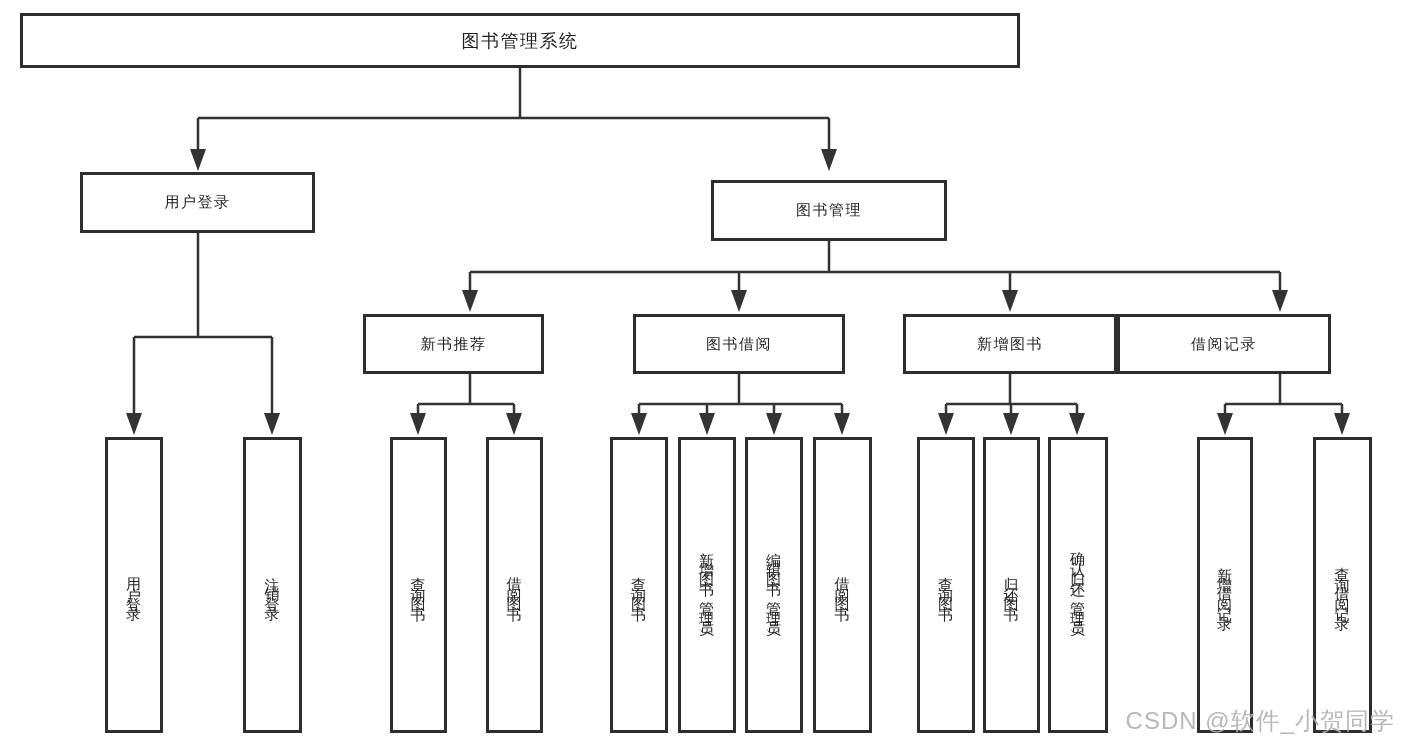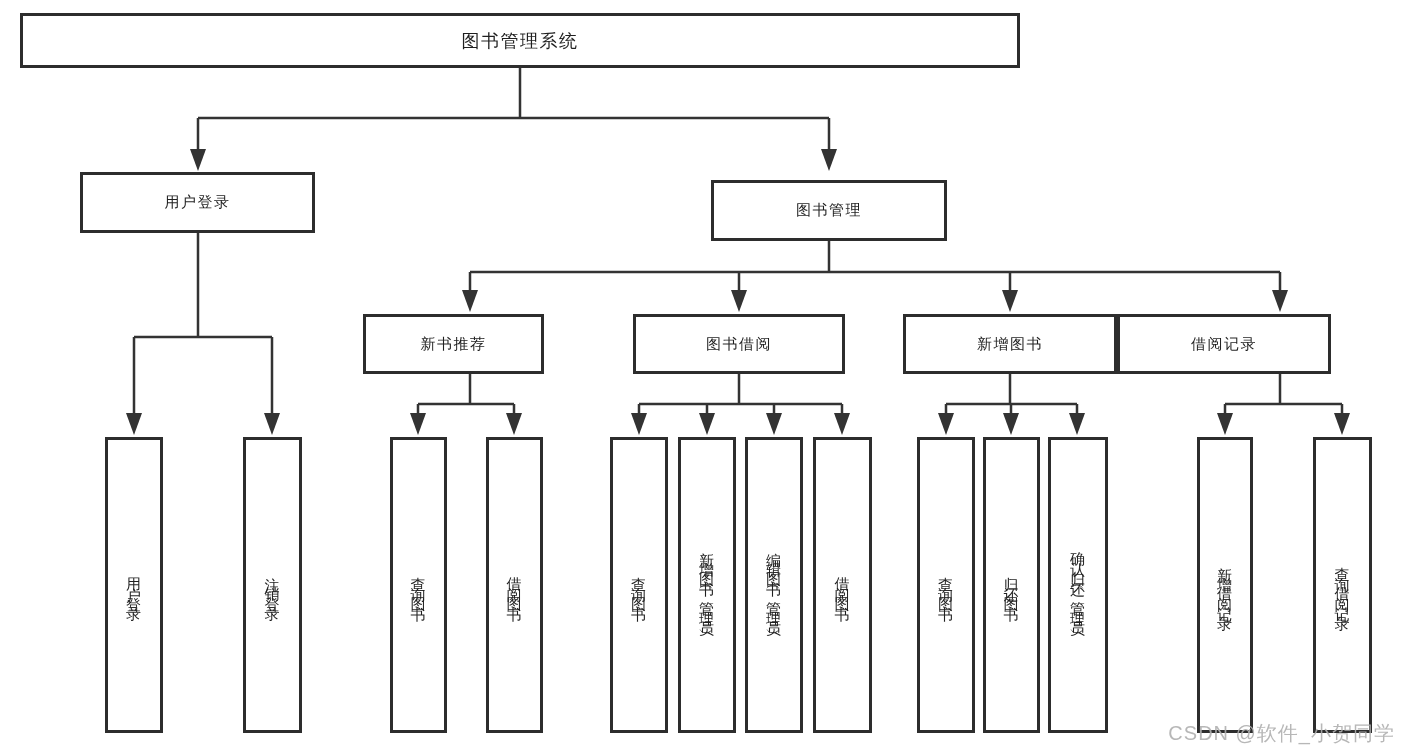--- a/index.html
+++ b/index.html
@@ -13,22 +13,22 @@
     border:3px solid #2d2d2d;
     display:flex;align-items:center;justify-content:center;
   }
   .node .txt{font-size:15px;letter-spacing:1.5px;white-space:nowrap;color:#1f1f1f;}
   .node.root .txt{font-size:18px;}
   .node.v .txt{
     writing-mode:vertical-rl;text-orientation:mixed;
     letter-spacing:10px;line-height:1;white-space:normal;
   }
   .watermark{
-    position:absolute;right:10px;bottom:0;z-index:6;
-    font-size:20px;letter-spacing:1px;color:rgba(175,175,175,0.9);
+    position:absolute;right:10px;bottom:10px;z-index:6;
+    font-size:24px;letter-spacing:1px;color:rgba(175,175,175,0.9);
     white-space:nowrap;
   }
 </style>
 </head>
 <body>
 
 <div id="canvas">
 
   <svg id="wires" viewBox="0 0 1405 747" xmlns="http://www.w3.org/2000/svg">
     <path fill="none" stroke="#333333" stroke-width="2.5" d="

